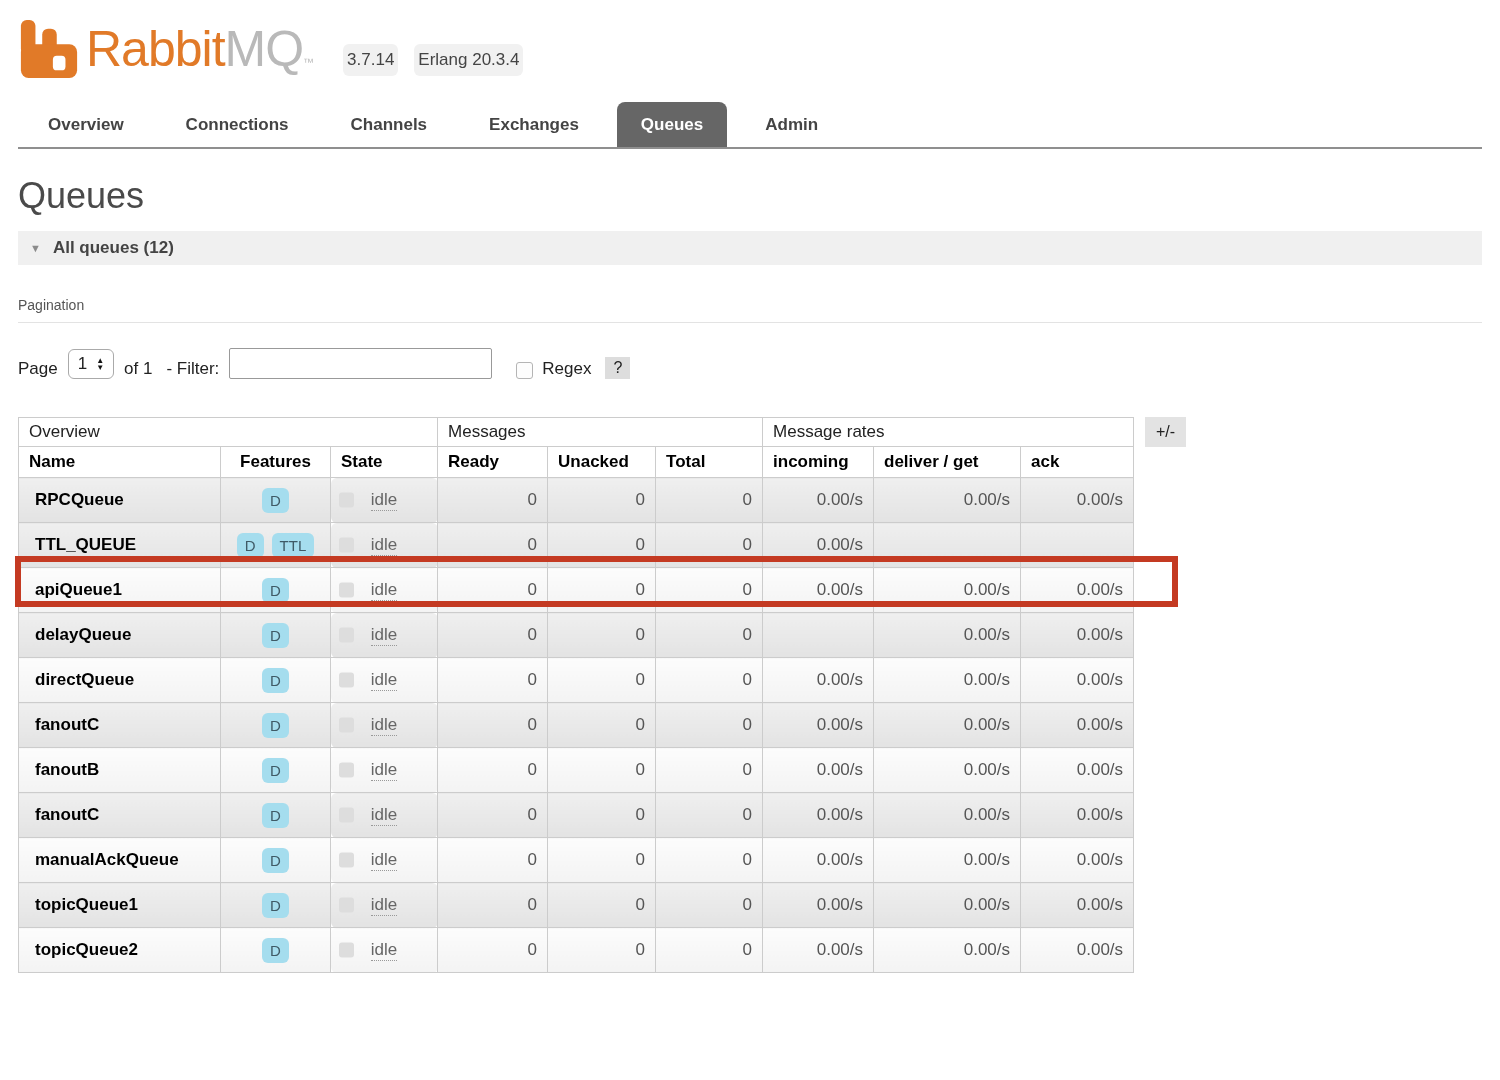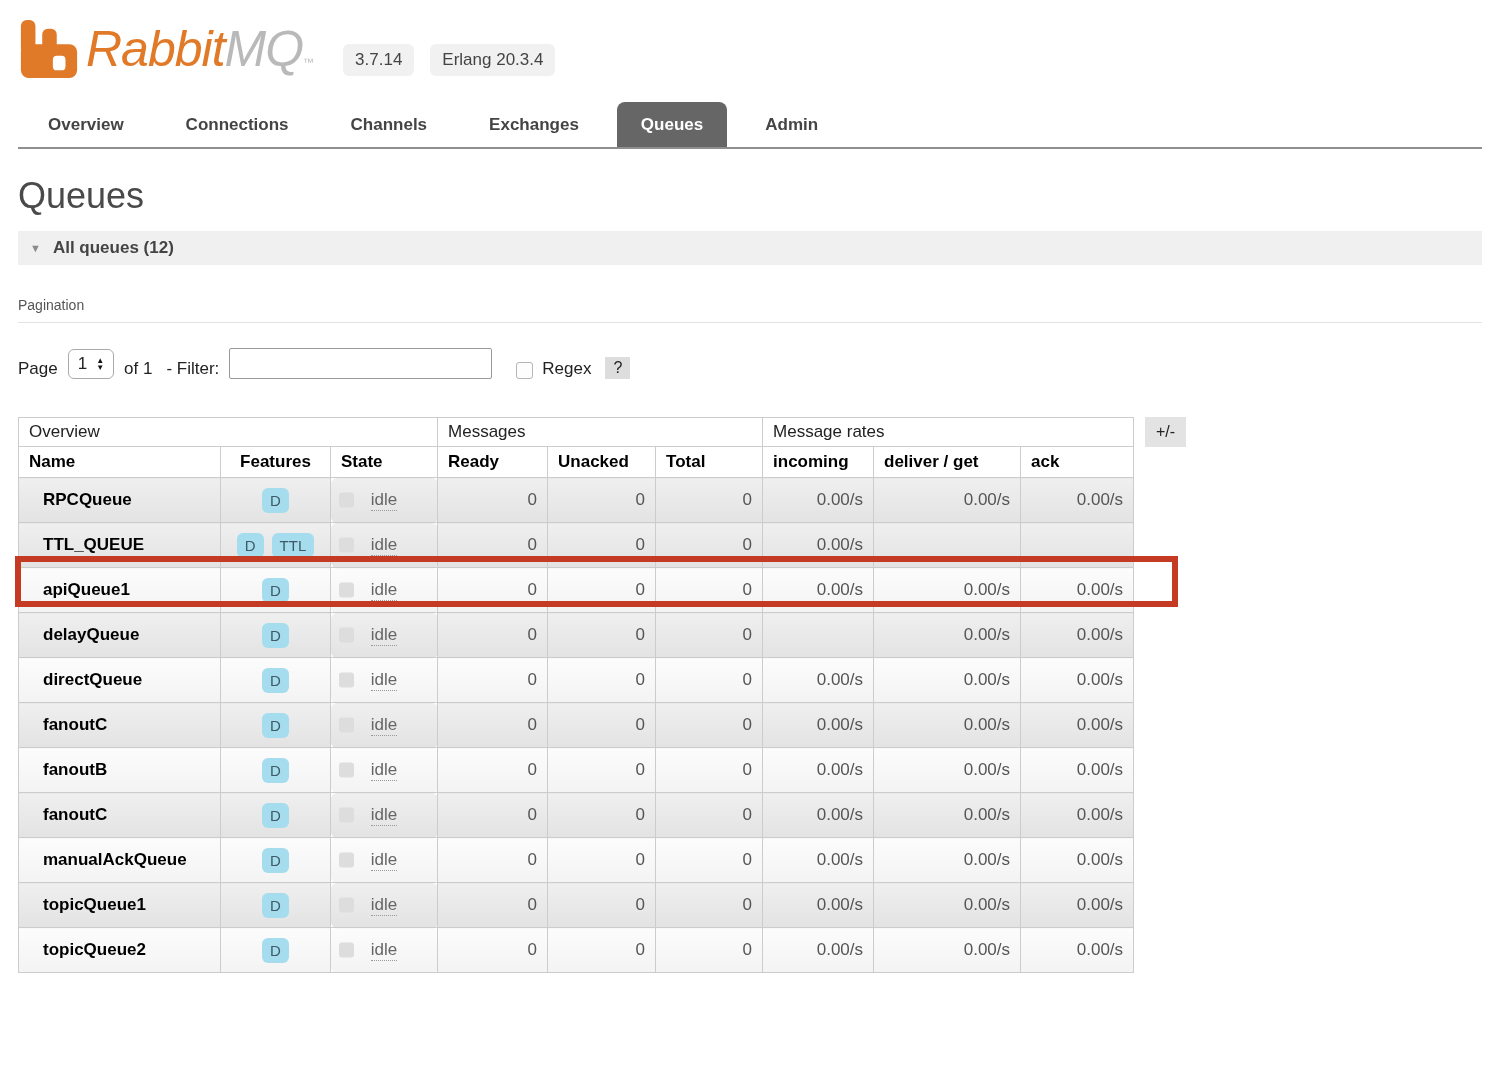--- a/index.html
+++ b/index.html
@@ -4,25 +4,25 @@
 <style>
   * { box-sizing: border-box; }
   html,body { margin:0; padding:0; background:#fff; }
   body { font-family:"Liberation Sans", sans-serif; color:#222; min-height:1080px; width:1500px; }
   .page { padding:0 18px; }
 
   
   .logo-row { display:flex; align-items:center; padding-top:10px; height:88px; }
   .logo-link { display:flex; align-items:center; text-decoration:none; }
   .logo-icon { width:62px; height:62px; }
-  .brand { font-size:50px; margin-left:6px; color:#e17a28; letter-spacing:-1px;font-style:italic; }
+  .brand { font-size:50px; margin-left:6px; color:#e17a28; letter-spacing:-1px; }
   .brand .mq { color:#b9b9b9; }
   .brand .tm { font-size:11px; color:#b9b9b9; vertical-align:baseline; }
   .ver-badges { margin-left:30px; display:flex; gap:16px; margin-top:22px; }
-  .ver-badge { background:#f1f1f1; border-radius:6px; padding:6px 12px; font-size:17px; color:#444; white-space:nowrap; }
+  .ver-badge { background:#f1f1f1; border-radius:6px; padding:6px 4px; font-size:17px; color:#444; white-space:nowrap; }
 
   
   .nav { margin-top:14px; border-bottom:2px solid #8f8f8f; display:flex; padding-left:6px; height:47px; }
   .tab { padding:0 24px; display:flex; align-items:center; font-weight:bold; font-size:17px; color:#444; cursor:pointer; margin-right:14px; }
   .tab.active { background:#666; color:#fff; border-radius:8px 8px 0 0; }
 
   
   h1.page-title { font-size:36px; font-weight:normal; color:#4a4a4a; margin:26px 0 14px 0; }
   .section-bar { background:#f0f0f0; padding:7px 12px; font-weight:bold; font-size:17px; color:#444; display:flex; align-items:center; cursor:pointer; }
   .tri { color:#8b8b8b; font-size:11px; margin-right:12px; line-height:1; }
@@ -41,21 +41,21 @@
   
   .table-wrap { position:relative; margin-top:38px; }
   table.queues { border-collapse:collapse; table-layout:fixed; width:1115px; font-size:17px; border:1px solid #b5b5b5; }
   th, td { border:1px solid #ccc; }
   .w-name{width:202px}.w-features{width:110px}.w-state{width:107px}.w-ready{width:110px}
   .w-unacked{width:108px}.w-total{width:107px}.w-incoming{width:111px}.w-deliver_get{width:147px}.w-ack{width:113px}
   .group-th { font-weight:normal; text-align:left; padding:4px 10px; height:29px; background:#fff; color:#222; }
   .col-th { text-align:left; padding:4px 10px; height:31px; background:#fff; font-weight:bold; color:#000; cursor:pointer; }
   .col-th.plain { font-weight:bold; text-align:center; }
   td { height:45px; }
-  .c-name { font-weight:bold; color:#000; padding:0 24px; cursor:pointer; }
+  .c-name { font-weight:bold; color:#000; padding:0 16px; cursor:pointer; }
   .c-feat { text-align:center; }
   .badge { display:inline-block; background:#a5ddee; color:#3f5a66; border-radius:6px; padding:4px 8px; font-size:15px; margin:0 4px; }
   .c-state { position:relative; text-align:center; color:#666;border-radius:6px; }
   .state-blob { position:absolute; left:8px; top:50%; transform:translateY(-50%); width:15px; height:15px; border-radius:3px; background:#ddd; }
   .state-label { border-bottom:1px dotted #999; padding-bottom:1px; cursor:help; }
   .num { text-align:right; padding:0 10px; color:#555; }
   tr.odd td { background:linear-gradient(180deg,#efefef,#e3e3e3); }
   tr.even td { background:linear-gradient(180deg,#fcfcfc,#f3f3f3); }
   .plusminus { position:absolute; left:1127px; top:0; background:#e3e3e3; border:none; padding:6px 11px; font-size:16px; color:#222; cursor:pointer; font-family:"Liberation Sans", sans-serif; }
   .hl-box { position:absolute; left:-3px; top:139px; width:1163px; height:51px; border:6px solid #c43a22; pointer-events:none; z-index:3; }

